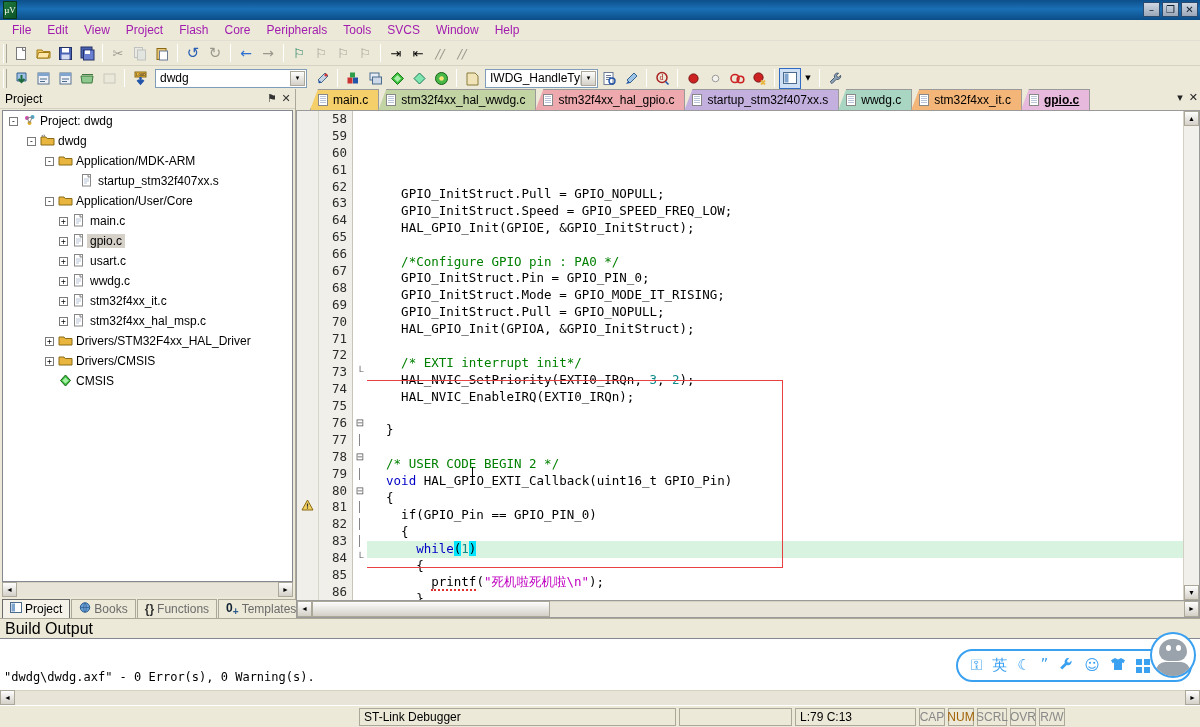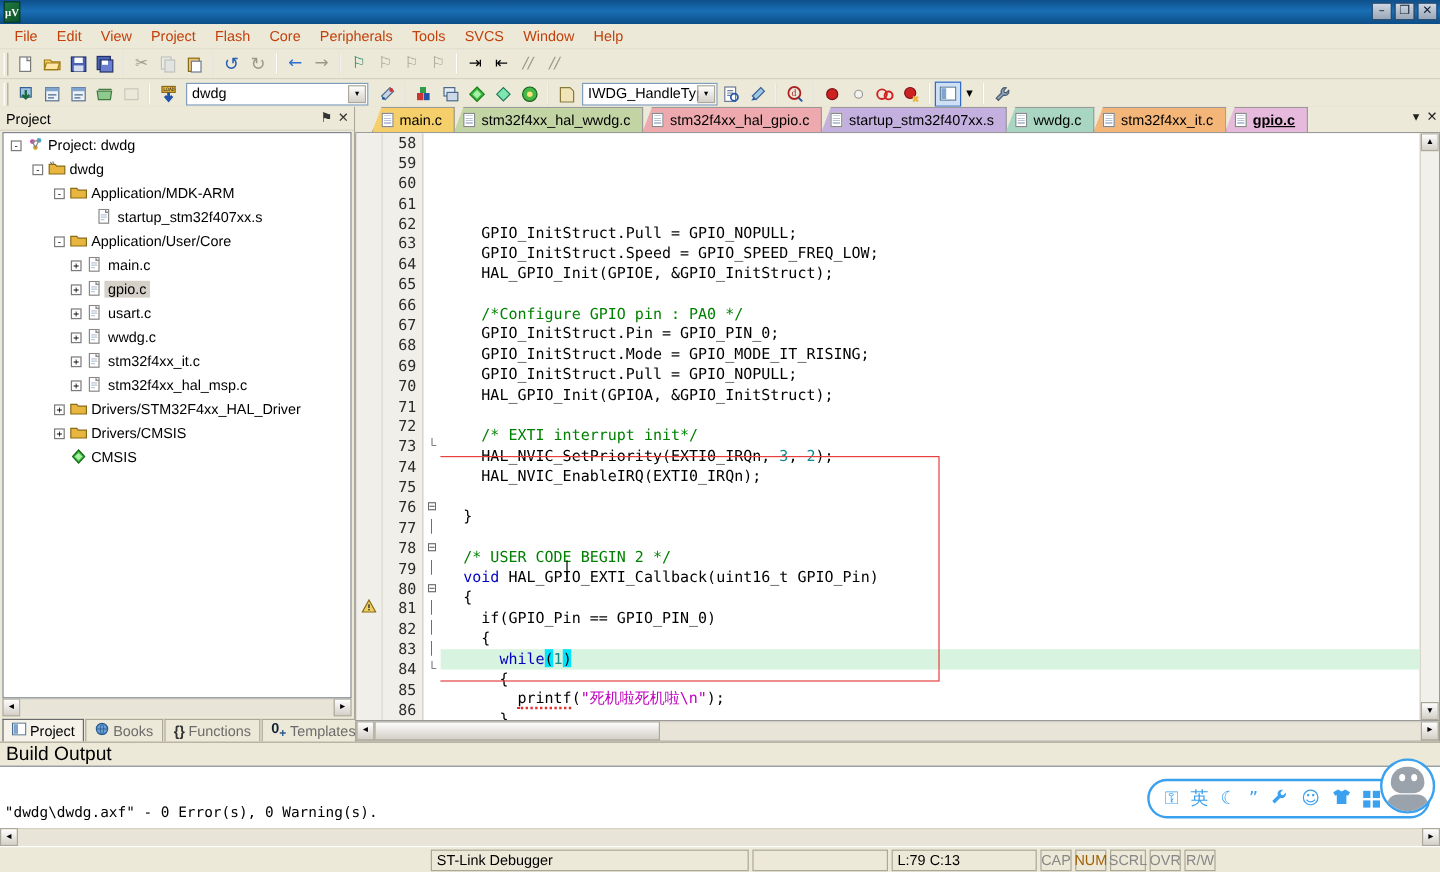--- a/index.html
+++ b/index.html
@@ -20,21 +20,21 @@
     background: linear-gradient(to bottom, #0d4f8b 0%, #1a6fb5 45%, #0b4d87 100%);
     display: flex; align-items: center;
     color: #fff;
     padding-left: 3px;
     position: relative;
   }
   .title-icon {
     width: 14px; height: 18px; margin-right: 4px;
     background: linear-gradient(135deg,#1f7a3f,#0d5427);
     border: 1px solid #063a18;
-    color: #fff; font-size: 9px; font-weight: bold;
+    color: #fff; font-size: 9px; font-weight: normal;
     display: flex; align-items: center; justify-content: center;
     font-family: "Liberation Serif", serif;
   }
   .title-text {
     font-family: "DejaVu Sans Mono", monospace;
     font-size: 12px; font-weight: bold;
     letter-spacing: -0.2px;
     white-space: nowrap;
   }
   .win-btns { position: absolute; right: 2px; top: 2px; display: flex; gap: 2px; }
@@ -47,21 +47,21 @@
   }
 
   
   .menubar {
     height: 21px; background: #ece9d8;
     display: flex; align-items: center;
     border-bottom: 1px solid #e2dfd2;
     padding-left: 4px;
   }
   .menu-item {
-    padding: 14px 8px; font-size: 12px; color: #c2410c;
+    padding: 14px 8px; font-size: 12px; color: #a21caf;
     font-family: "Liberation Sans", sans-serif;
   }
 
   
   .toolbar {
     height: 25px; background: #ece9d8;
     display: flex; align-items: center;
     border-bottom: 1px solid #d6d2c2;
     padding-left: 2px;
   }
@@ -930,21 +930,21 @@
     </div>
     <div class="build-hsb">
       <div class="hsb-btn">◄</div>
       <div class="hsb-track"></div>
       <div class="hsb-btn">►</div>
     </div>
   </div>
 
   <div class="status">
     <div class="sfield" style="width:356px;border:none;"></div>
-    <div class="sfield" style="width:265px;">ST-Link Debugger</div>
+    <div class="sfield" style="width:317px;">ST-Link Debugger</div>
     <div class="sfield" style="width:113px;"></div>
     <div class="sfield" style="width:121px;">L:79 C:13</div>
     <div class="sfield sflag">CAP</div>
     <div class="sfield sflag on">NUM</div>
     <div class="sfield sflag" style="width:30px">SCRL</div>
     <div class="sfield sflag">OVR</div>
     <div class="sfield sflag">R/W</div>
   </div>
 
   <div class="ime">

